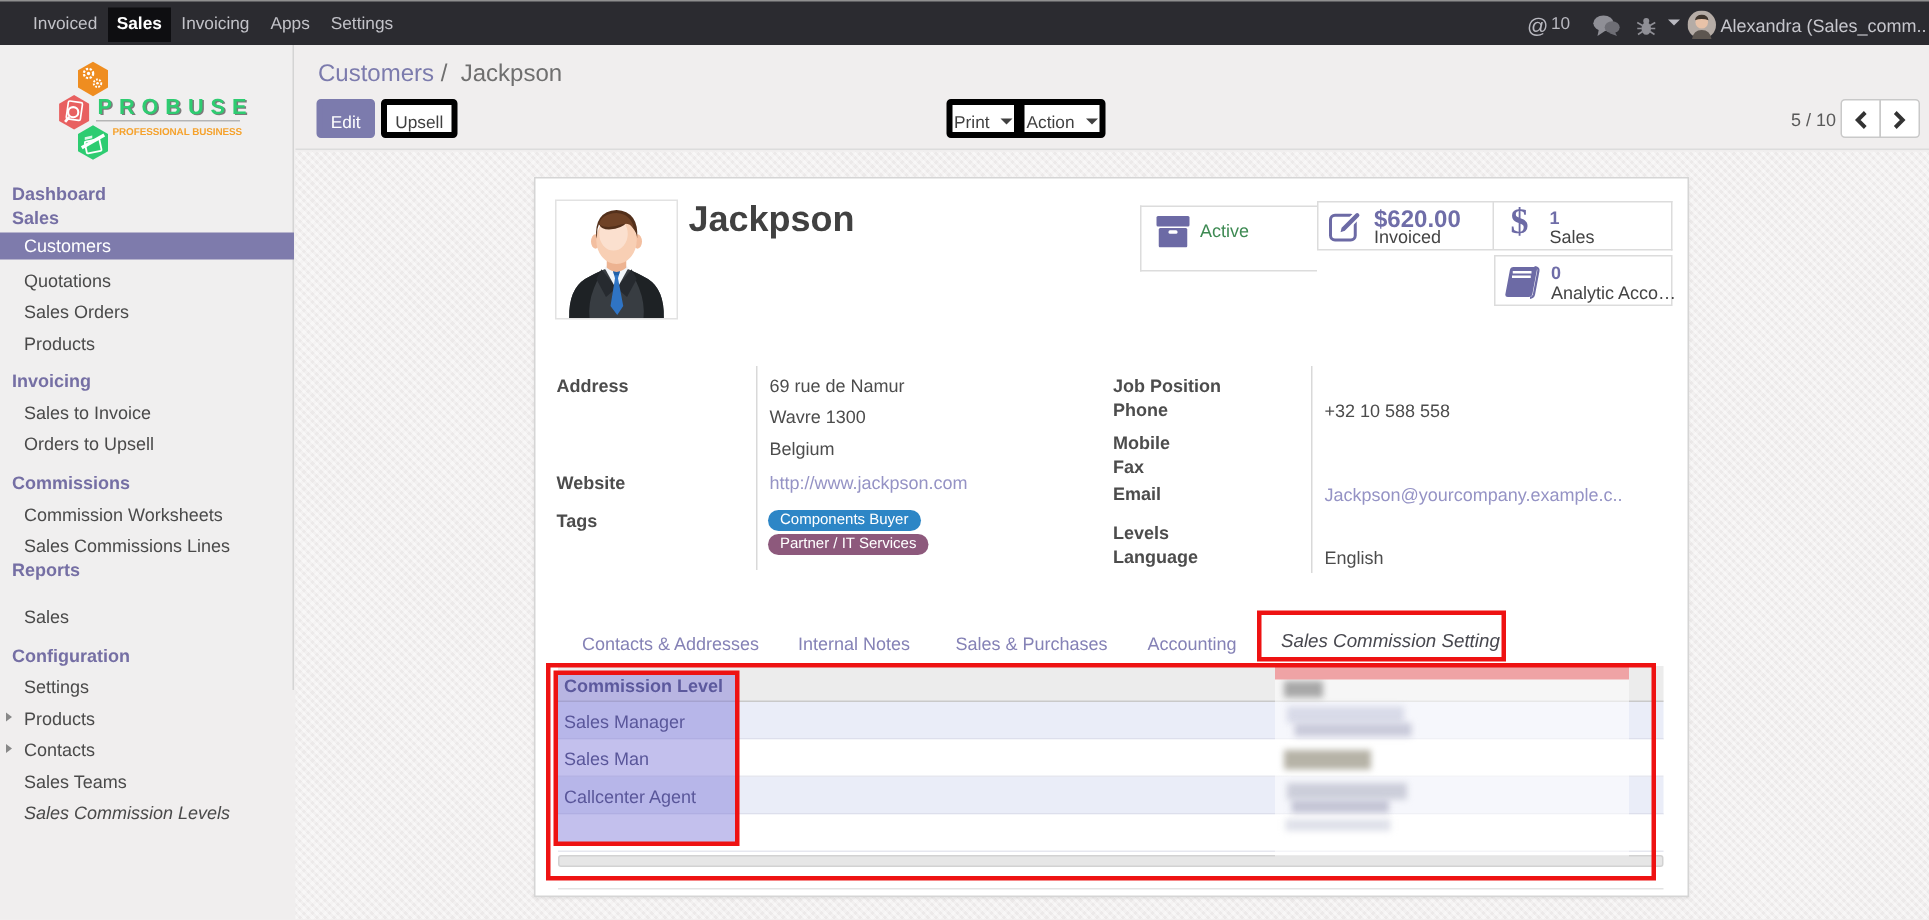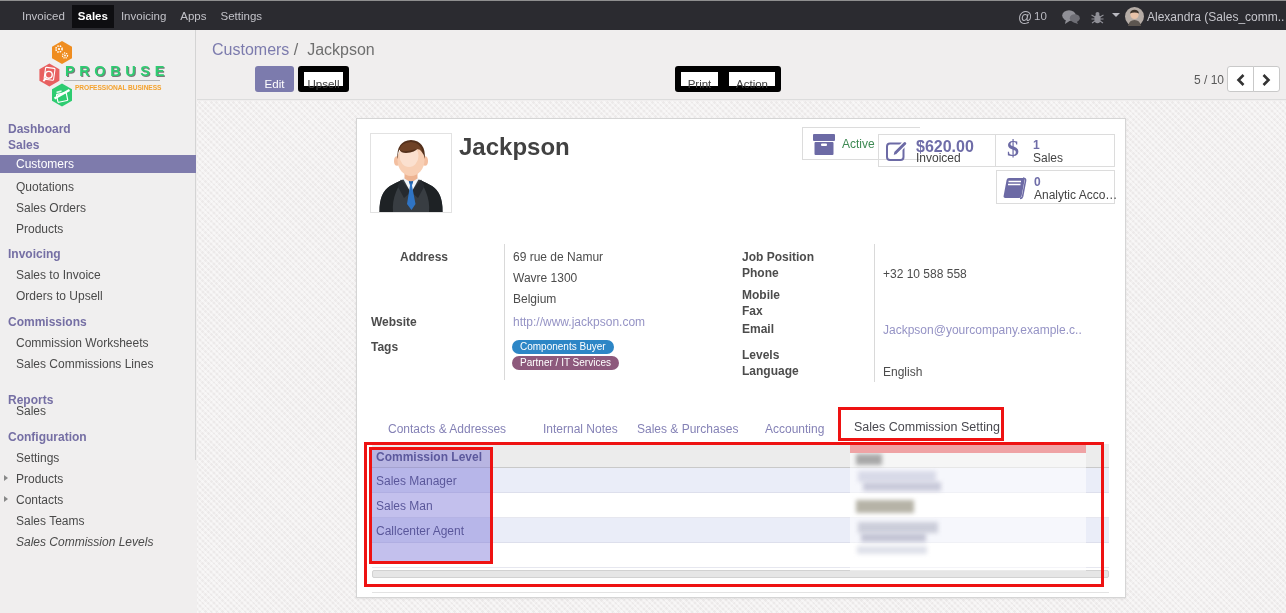--- a/index.html
+++ b/index.html
@@ -17,21 +17,21 @@
 #logo { position:absolute; left:33px; top:12px; }
 .snavhead { position:absolute; left:8px; font-size:12px; font-weight:bold; color:#756fa4; }
 .snavitem { position:absolute; left:16px; font-size:12px; color:#4a4a4a; }
 .ssel { position:absolute; left:0; top:125px; width:196px; height:18px; background:#7e7bac; }
 .ssel span { position:absolute; left:16px; top:2px; font-size:12px; color:#fff; }
 .scaret { position:absolute; left:4px; width:0; height:0; border-left:4px solid #888; border-top:3.5px solid transparent; border-bottom:3.5px solid transparent; }
 
 #cpanel { position:absolute; left:197px; top:30px; width:1089px; height:70px; background:#f0eeee; border-bottom:1px solid #dcdcdc; }
 #breadcrumb { position:absolute; left:15px; top:11px; font-size:16px; color:#7c7bad; }
 #breadcrumb .cur { color:#6f6f6f; }
-.btn { position:absolute; font-size:11.5px; height:26px; line-height:24px; text-align:center; border-radius:3px; border:6px solid #000000; background:#fff; color:#404040;margin-left:44px; }
+.btn { position:absolute; font-size:11.5px; height:26px; line-height:24px; text-align:center; border-radius:3px; border:4px solid #000000; background:#fff; color:#404040; }
 #btn-edit { left:14px; top:36px; width:39px; background:#7c7bad; border-color:#7c7bad; color:#fff; }
 #btn-create { left:57px; top:36px; width:51px; }
 #btn-print { left:434px; top:36px; width:49px; border-radius:3px 0 0 3px; }
 #btn-action { left:482px; top:36px; width:58px; border-radius:0 3px 3px 0; }
 .caret-dn { display:inline-block; width:0; height:0; border-top:4px solid #404040; border-left:4px solid transparent; border-right:4px solid transparent; vertical-align:middle; margin-left:4px; margin-top:-2px;}
 #pager-txt { position:absolute; left:997px; top:43px; width:40px; white-space:nowrap; font-size:12px; color:#595959; }
 #pager-btns { position:absolute; left:1030px; top:36px; width:53px; height:26px; }
 #pager-btns .pb { position:absolute; top:0; width:27px; height:26px; background:#fff; border:1px solid #c9c9c9; text-align:center; line-height:24px; font-size:14px; font-weight:bold; color:#333; }
 #pb-prev { left:0; border-radius:3px 0 0 3px; }
 #pb-next { left:26px; border-radius:0 3px 3px 0; }
@@ -110,21 +110,21 @@
     </div>
   <div class="snavitem" style="top:149.5px;text-align:right;">Quotations</div>
   <div class="snavitem" style="top:170.5px;">Sales Orders</div>
   <div class="snavitem" style="top:191.5px;">Products</div>
   <div class="snavhead" style="top:217px;">Invoicing</div>
   <div class="snavitem" style="top:238px;">Sales to Invoice</div>
   <div class="snavitem" style="top:259px;">Orders to Upsell</div>
   <div class="snavhead" style="top:284.5px;">Commissions</div>
   <div class="snavitem" style="top:306px;">Commission Worksheets</div>
   <div class="snavitem" style="top:327px;">Sales Commissions Lines</div>
-  <div class="snavhead" style="top:363px;">Reports</div>
+  <div class="snavhead" style="top:343px;">Reports</div>
   <div class="snavitem" style="top:374px;">Sales</div>
   <div class="snavhead" style="top:399.5px;">Configuration</div>
   <div class="snavitem" style="top:420.5px;">Settings</div>
   <div class="scaret" style="top:445px;"></div>
   <div class="snavitem" style="top:441.5px;">Products</div>
   <div class="scaret" style="top:466px;"></div>
   <div class="snavitem" style="top:462.5px;">Contacts</div>
   <div class="snavitem" style="top:483.5px;">Sales Teams</div>
   <div class="snavitem" style="top:504.5px;font-style:italic;">Sales Commission Levels</div>
 </div>
@@ -161,21 +161,21 @@
       <ellipse cx="26" cy="27" rx="3" ry="4.8" fill="#f3bfa0"></ellipse>
       <ellipse cx="54" cy="27" rx="3" ry="4.8" fill="#f3bfa0"></ellipse>
       <ellipse cx="40" cy="26" rx="13.5" ry="16" fill="#f8cfb4"></ellipse>
       <ellipse cx="38" cy="22" rx="9.5" ry="11" fill="#fce3d3" opacity="0.85"></ellipse>
       <path d="M26.5 25 Q25 7 40 6 Q55 7 53.8 25 Q53.5 21 50.5 17.5 Q49 15.5 47.5 13.5 Q44 18.5 35 19 Q30 19 28.3 15.5 Q26.8 18.5 27 23 Q26.8 24 26.5 25 Z" fill="#53301b"></path>
       <path d="M28.3 15.5 Q30 8.5 40 8 Q49.5 8.5 51.5 18 Q48 14 43.5 15.5 Q37 18 31.5 17 Q29.5 16.5 28.3 15.5 Z" fill="#6f4226"></path>
     </svg>
   </div>
   <div class="abs" style="left:102px; top:14px; font-size:24px; font-weight:bold; color:#414141;">Jackpson</div>
 
-  <div class="abs" style="left:403px; top:8px; width:118px; height:33px; border:1px solid #dcdcdc; border-right:none;margin-left:42px;">
+  <div class="abs" style="left:403px; top:18px; width:118px; height:44px; border:1px solid #dcdcdc; border-right:none;">
     <svg class="abs" width="24" height="21" viewBox="0 0 24 21" style="left:9px; top:6px;">
       <rect x="1" y="0" width="22" height="7" rx="1" fill="#6c6aa5"></rect>
       <rect x="2.5" y="8" width="19" height="13" rx="1" fill="#6c6aa5"></rect>
       <rect x="9" y="9.5" width="6" height="2.4" rx="1" fill="#fff"></rect>
     </svg>
     <span class="abs" style="left:39px; top:9px; font-size:12px; color:#3e8a53;">Active</span>
   </div>
   <div class="abs" style="left:521px; top:15px; width:118px; height:33px; border:1px solid #dcdcdc;">
     <svg class="abs" width="23" height="22" viewBox="0 0 23 22" style="left:7px; top:5px;">
       <rect x="1" y="3.5" width="16.5" height="16.5" rx="3" fill="none" stroke="#6c6aa5" stroke-width="2"></rect>
@@ -194,21 +194,21 @@
       <path d="M6 2 L20 2 Q22 2 21.6 4 L18.6 20 Q18.2 22 16.2 22 L2.2 22 Q0.2 22 0.6 20 L3.6 4 Q4 2 6 2 Z" fill="#6c6aa5"></path>
       <path d="M5.5 5.5 L18 5.5 M5 8.5 L17.5 8.5" stroke="#fff" stroke-width="1.6"></path>
       <path d="M20 2 Q23 2.5 22.6 4.5 L19.6 20.5 Q19 22.5 17 22.5" fill="none" stroke="#6c6aa5" stroke-width="1.5"></path>
     </svg>
     <div class="abs" style="left:37px; top:4px; font-size:12px; font-weight:bold; color:#6f6da8;">0</div>
     <div class="abs" style="left:37px; top:17px; font-size:12px; color:#444; white-space:nowrap;">Analytic Acco…</div>
   </div>
 
   <div class="abs" style="left:147px; top:125px; width:1px; height:136px; background:#d9d9d9;"></div>
   <div class="abs" style="left:517px; top:125px; width:1px; height:138px; background:#d9d9d9;"></div>
-  <div class="abs lab" style="left:14px; top:131px;margin-left:29px;">Address</div>
+  <div class="abs lab" style="left:14px; top:131px;">Address</div>
   <div class="abs val" style="left:156px; top:131px;">69 rue de Namur</div>
   <div class="abs val" style="left:156px; top:152px;">Wavre 1300</div>
   <div class="abs val" style="left:156px; top:172.5px;">Belgium</div>
   <div class="abs lab" style="left:14px; top:196px;">Website</div>
   <div class="abs lnk" style="left:156px; top:196px;">http://www.jackpson.com</div>
   <div class="abs lab" style="left:14px; top:221px;">Tags</div>
   <div class="tag" style="left:155px; top:221px; background:#2d86c6;">Components Buyer</div>
   <div class="tag" style="left:155px; top:237px; background:#8d597c;">Partner / IT Services</div>
   <div class="abs lab" style="left:385px; top:131px;">Job Position</div>
   <div class="abs lab" style="left:385px; top:147px;">Phone</div>
@@ -216,21 +216,21 @@
   <div class="abs lab" style="left:385px; top:168.5px;">Mobile</div>
   <div class="abs lab" style="left:385px; top:184.5px;">Fax</div>
   <div class="abs lab" style="left:385px; top:202.5px;">Email</div>
   <div class="abs lnk" style="left:526px; top:203.5px;">Jackpson@yourcompany.example.c..</div>
   <div class="abs lab" style="left:385px; top:228.5px;">Levels</div>
   <div class="abs lab" style="left:385px; top:245px;">Language</div>
   <div class="abs val" style="left:526px; top:246px;">English</div>
 
   <div class="abs" style="left:0px; top:296px; width:770px; height:27px;">
     <div class="tabtxt" style="left:31px;">Contacts &amp; Addresses</div>
-    <div class="tabtxt" style="left:186px;">Internal Notes</div>
+    <div class="tabtxt" style="left:175px;">Internal Notes</div>
     <div class="tabtxt" style="left:280px;">Sales &amp; Purchases</div>
     <div class="tabtxt" style="left:408px;">Accounting</div>
   </div>
 
   <div class="abs" style="left:15px; top:325px; width:737px; height:124px;">
     <div class="trow" style="top:0; height:24px; background:#ececec; border-bottom:1px solid #c9c9c9;">
           <span class="tcell" style="font-weight:bold; color:#44446e;">Commission Level</span>
         </div>
     <div class="trow" style="top:24px; background:#eaedf8;">
           <span class="tcell">Sales Manager</span>
@@ -256,21 +256,21 @@
   <div class="abs blob" style="left:499px; top:381px; width:58px; height:13px; background:#b6b3a7;"></div>
   <div class="abs blob" style="left:501px; top:403px; width:80px; height:11px; background:#ccceda;"></div>
   <div class="abs blob" style="left:504px; top:414px; width:65px; height:9px; background:#c4c5d5;"></div>
   <div class="abs blob" style="left:500px; top:427px; width:70px; height:8px; background:#dfe1ea;"></div>
 
   <div class="abs" style="left:493px; top:325px; width:236px; height:9px; background:#efa3a5;"></div>
 
   <div class="redbox" style="left:7px; top:323px; width:740px; height:145px;"></div>
   <div class="redbox" style="left:12px; top:328px; width:124px; height:117px;"></div>
   <div class="redbox" style="left:481px; top:288px; width:166px; height:34px; background:#fff;">
-        <span style="position:absolute; left:13px; top:10px; font-size:12.5px; color:#48484f; white-space:nowrap;">Sales Commission Setting</span>
+        <span style="position:absolute; left:13px; top:10px; font-size:12.5px; color:#48484f; white-space:nowrap;font-style:italic;">Sales Commission Setting</span>
       </div>
 </div>
 </div>
 <style>
 .lab { font-size:12px; font-weight:bold; color:#4c4c4c; }
 .val { font-size:12px; color:#4c4c4c; }
 .lnk { position:absolute; font-size:12px; color:#9593c5; }
 .tag { position:absolute; font-size:10px; color:#fff; height:14px; line-height:14px; padding:0 8px; border-radius:7px; }
 .tabtxt { position:absolute; top:7px; font-size:12px; color:#8582b6; white-space:nowrap; }
 .trow { position:absolute; left:0; width:737px; height:25px; border-bottom:1px solid rgba(210,212,226,0.55); }

